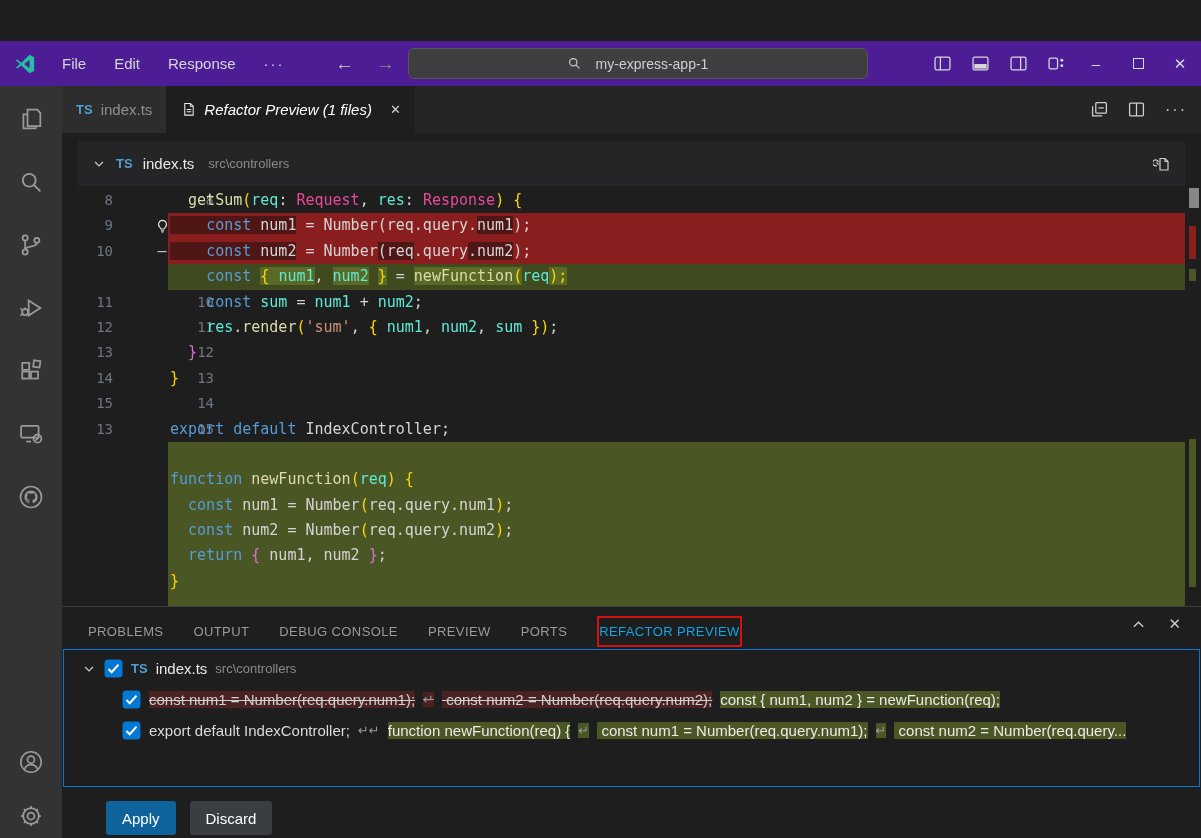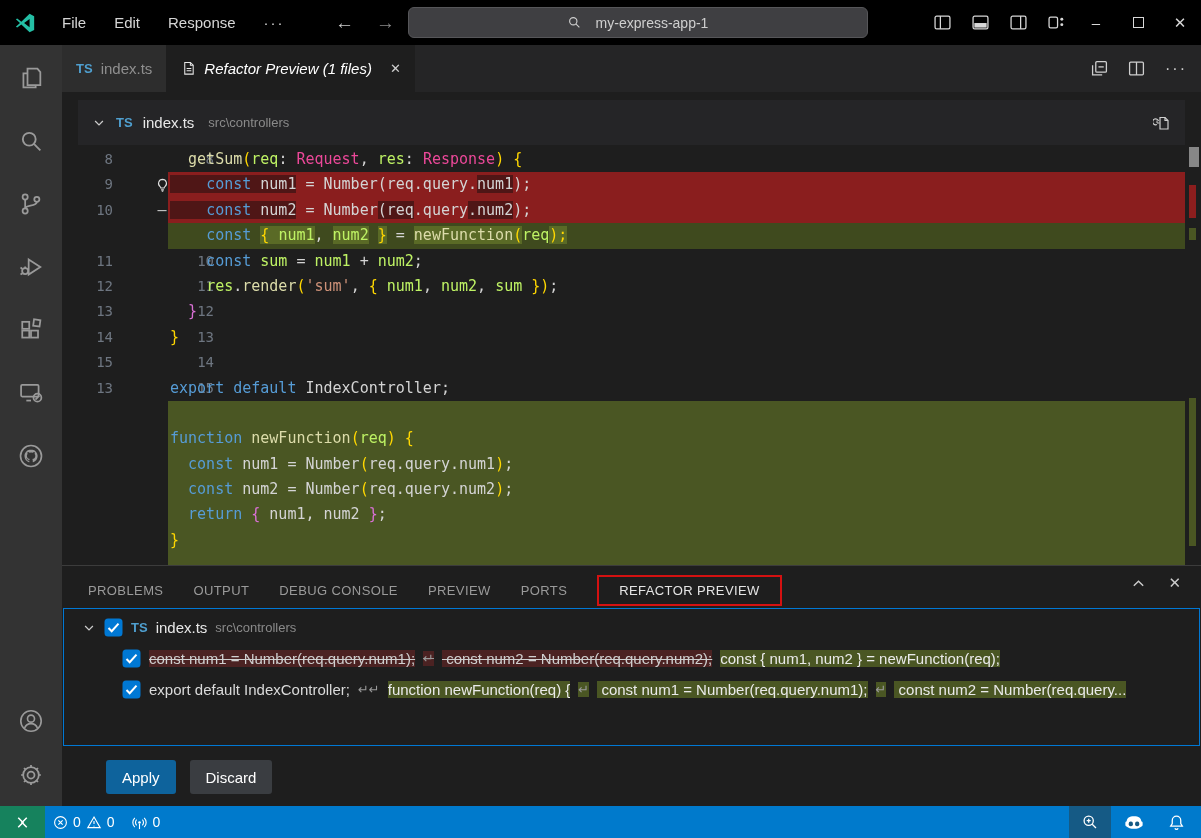--- a/index.html
+++ b/index.html
@@ -1,20 +1,20 @@
 <!DOCTYPE html>
 <html><head>
 <meta charset="utf-8">
 <style>
   * { margin:0; padding:0; box-sizing:border-box; }
   html,body { background:#111; }
   #app{ position:relative; width:1201px; height:838px; background:#1e1e1e; overflow:hidden;
         font-family:"Liberation Sans","DejaVu Sans",sans-serif; color:#cccccc; }
   
-  .titlebar{ position:relative; height:45px; background:#000000; display:flex; align-items:center; }
+  .titlebar{ position:relative; height:45px; background:#4c1d95; display:flex; align-items:center;margin-top:41px; }
   .vslogo{ margin:0 16px 0 14px; }
   .menus{ display:flex; gap:8px; font-size:15px; color:#d6d6d6; }
   .menus span{ padding:4px 10px; border-radius:5px; cursor:default; }
   .menu-more{ letter-spacing:2px; }
   .navarrows{ position:absolute; left:335px; top:0; height:45px; display:flex; align-items:center; gap:22px; font-size:19px; }
   .arrow-fwd{ color:#8a8a8a; }
   .searchbox{ position:absolute; left:408px; top:7px; width:460px; height:31px; background:#3f3f42;
       border:1px solid #565659; border-radius:6px; display:flex; align-items:center; justify-content:center;
       font-size:14px; color:#cfcfcf; gap:15px; }
   .win-icons{ position:absolute; right:0; top:0; height:45px; display:flex; align-items:center; }
@@ -48,30 +48,30 @@
       font-family:"DejaVu Sans Mono","Liberation Mono",monospace; font-size:15px; }
   .crow{ position:relative; height:25.4px; line-height:25.4px; }
   .ln1,.ln2{ position:absolute; top:0; text-align:right; color:#6e7681; font-size:14px; }
   .ln1{ left:0; width:51px; }
   .ln2{ left:51px; width:101px; padding-right:0; }
   .glyph{ position:absolute; left:91px; top:0; width:18px; height:25.4px; display:flex; align-items:center; justify-content:center; color:#c5c5c5; }
   .band{ position:absolute; left:106px; right:16px; top:0; bottom:0; white-space:pre; padding-left:2px; color:#d4d4d4; }
   .band.del{ background:#8a1e1e; }
   .band.addw{ background:#3f4a1e; }
   .band.add{ background:#4a5623; }
-  .kw{color:#569cd6}.var{color:#bef264}.fn{color:#dcdcaa}.cls{color:#ec4899}
+  .kw{color:#569cd6}.var{color:#5eead4}.fn{color:#dcdcaa}.cls{color:#ec4899}
   .str{color:#ce9178}.pl{color:#d4d4d4}.b1{color:#ffd700}.b2{color:#da70d6}
   .rd{background:#4f1616}.gb{background:#5a6a26}
   .scroll-thumb{ position:absolute; right:2px; top:55px; width:10px; height:20px; background:#9a9a9a; opacity:.85; }
   .ovr{ position:absolute; right:5px; width:7px; }
   
   .panel{ height:241px; background:#1e1e1e; border-top:1px solid #3c3c3c; position:relative; }
   .panel-tabs{ height:49px; display:flex; align-items:center; gap:30px; padding-left:26px; font-size:13px; color:#9a9a9a; }
   .ptab{ letter-spacing:.4px; white-space:nowrap; }
-  .ptab.boxed{ color:#e5e5e5; border:2px solid #d41111; padding:6px 20px;text-align:center; }
+  .ptab.boxed{ color:#0ea5e9; border:2px solid #d41111; padding:6px 0;text-align:center; }
   .panel-tabs-right{ position:absolute; right:20px; top:8px; display:flex; gap:22px; align-items:center; color:#cccccc; }
   .panel-body{ position:absolute; left:1px; right:1px; top:42px; height:138px; border:1px solid #0078d4; background:#1e1e1e; overflow:hidden; }
   .trow{ height:31px; display:flex; align-items:center; font-size:15px; color:#d8d8d8; white-space:pre; overflow:hidden; }
   .trow.head{ padding-left:18px; margin-top:3px; gap:8px; }
   .trow.item{ padding-left:58px; gap:8px; }
   .tseg.del{ background:#4b2222; color:#cfcfcf; text-decoration:line-through; }
   .tseg.add{ background:#4a5623; color:#eaeaea; }
   .tseg.plain{ color:#dadada; }
   .tseg.ret{ color:#9a9a9a; font-size:13px; }
   .tseg.del.ret{ background:#4b2222; text-decoration:line-through; }

